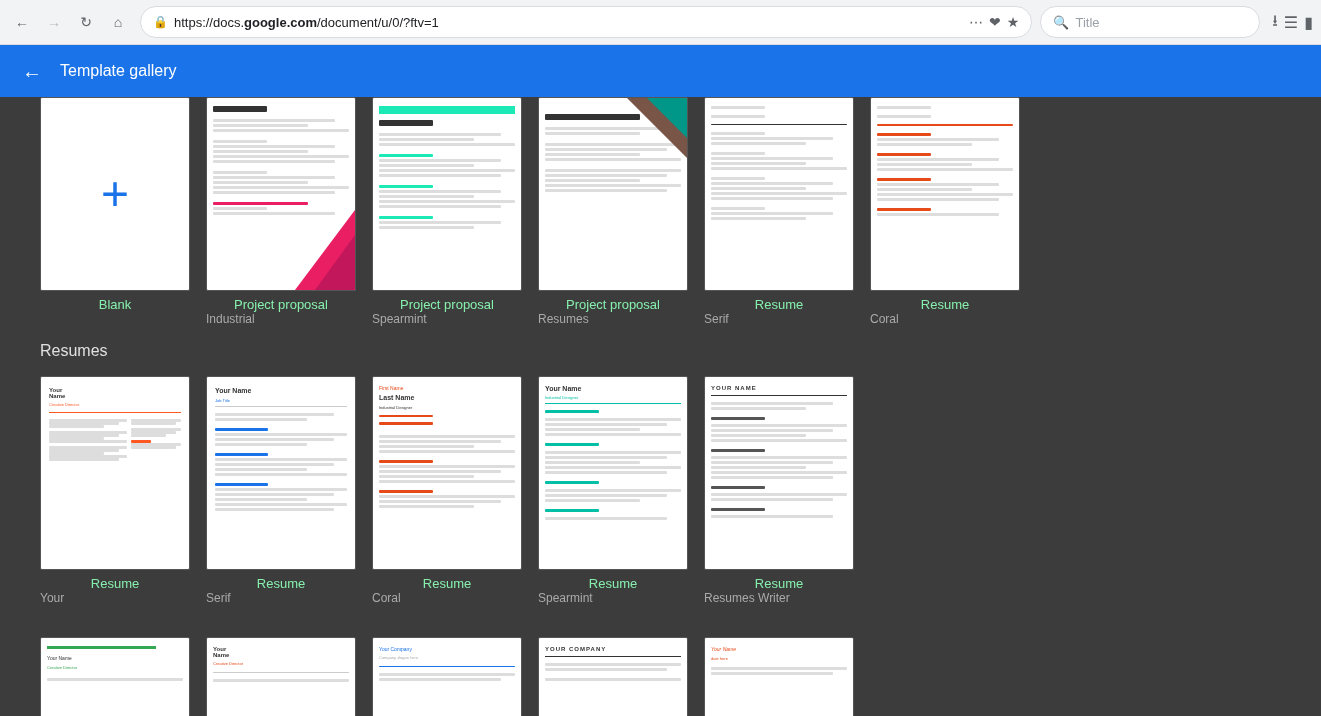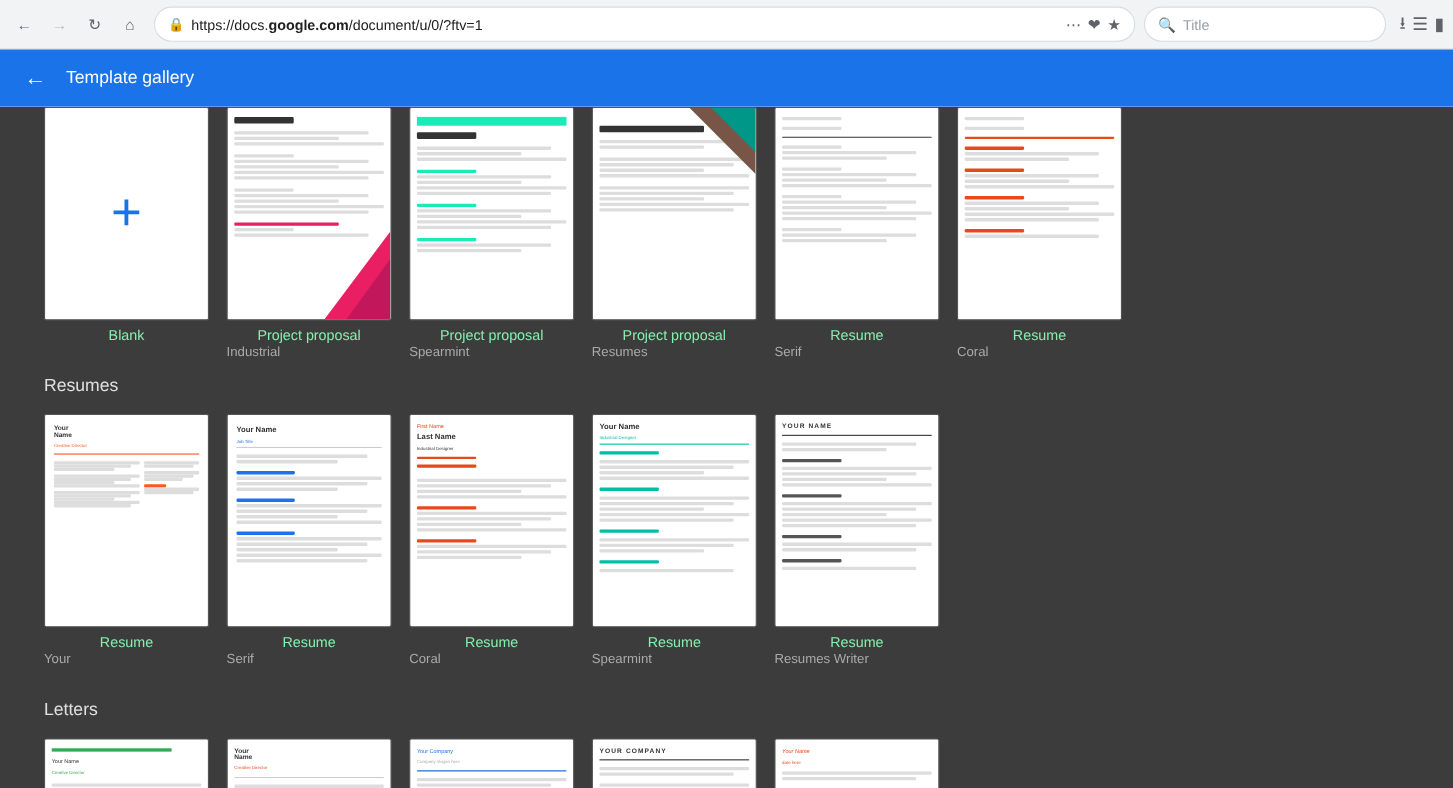--- a/index.html
+++ b/index.html
@@ -588,21 +588,20 @@
         <div class="template-card-label">
           <div class="template-name">Resume</div>
           <div class="template-subtitle">Resumes Writer</div>
         </div>
       </div>
 
     </div>
   </div>
 
   <div class="template-section">
-    <div class="section-title">Letters</div>
     <div class="template-grid">
 
       <div class="template-card">
         <div class="template-thumb" style="background:#fff;">
           <div class="doc-lines" style="padding: 8px 6px;">
             <div style="height:3px; background:#34a853; width:80%; margin-bottom:4px;"></div>
             <div style="font-size:5px; color:#333; margin-bottom:2px;">Your Name</div>
             <div style="font-size:4px; color:#34a853; margin-bottom:6px;">Creative Director</div>
             <div class="doc-line full"></div>
 

